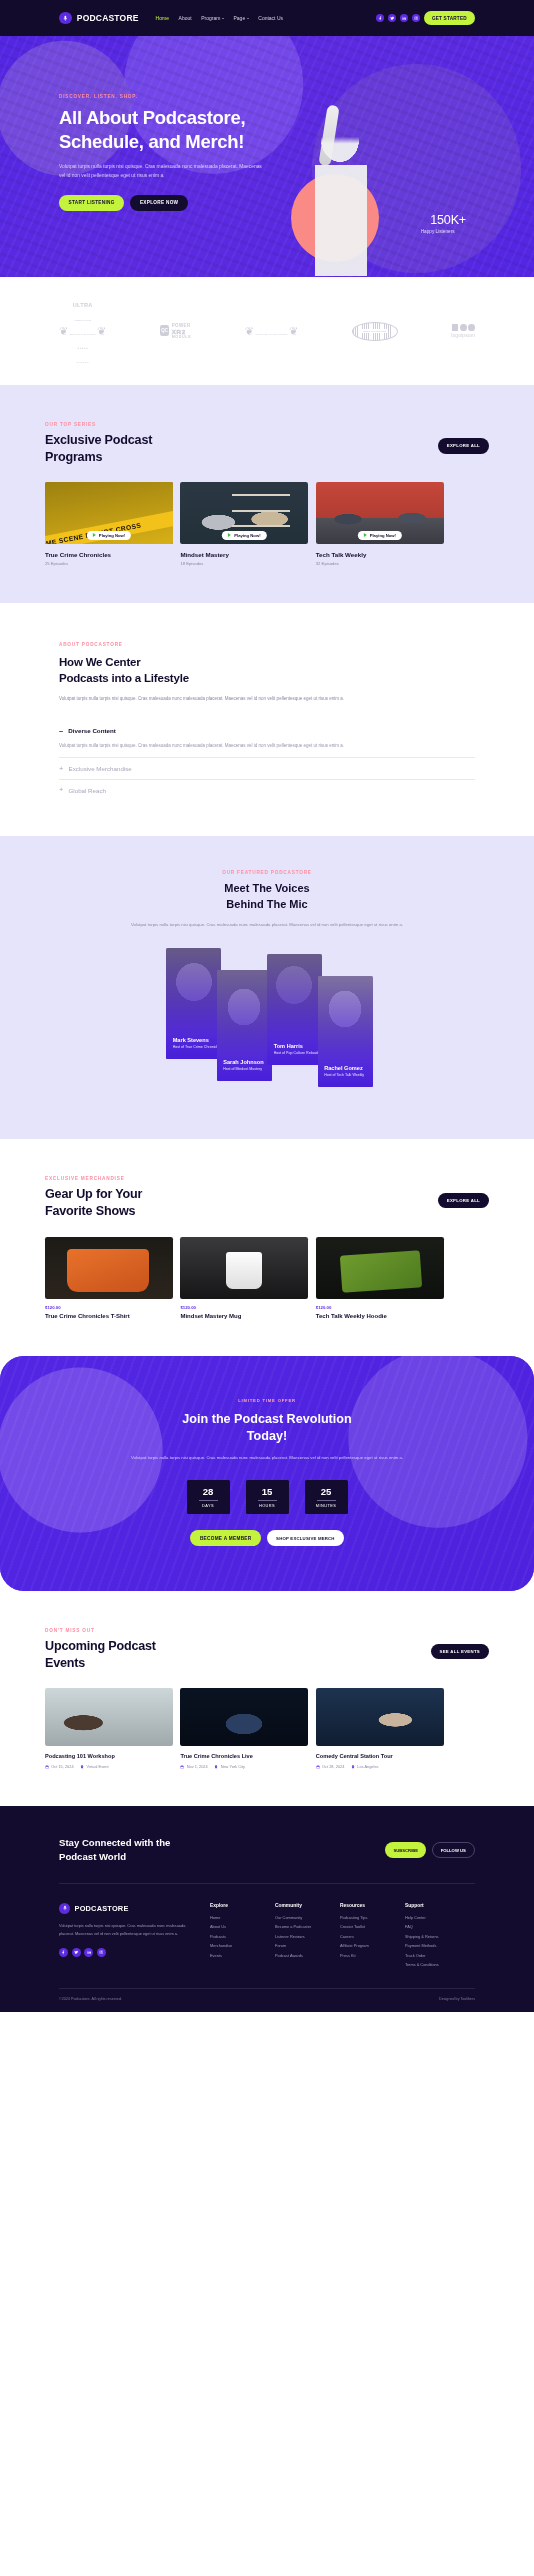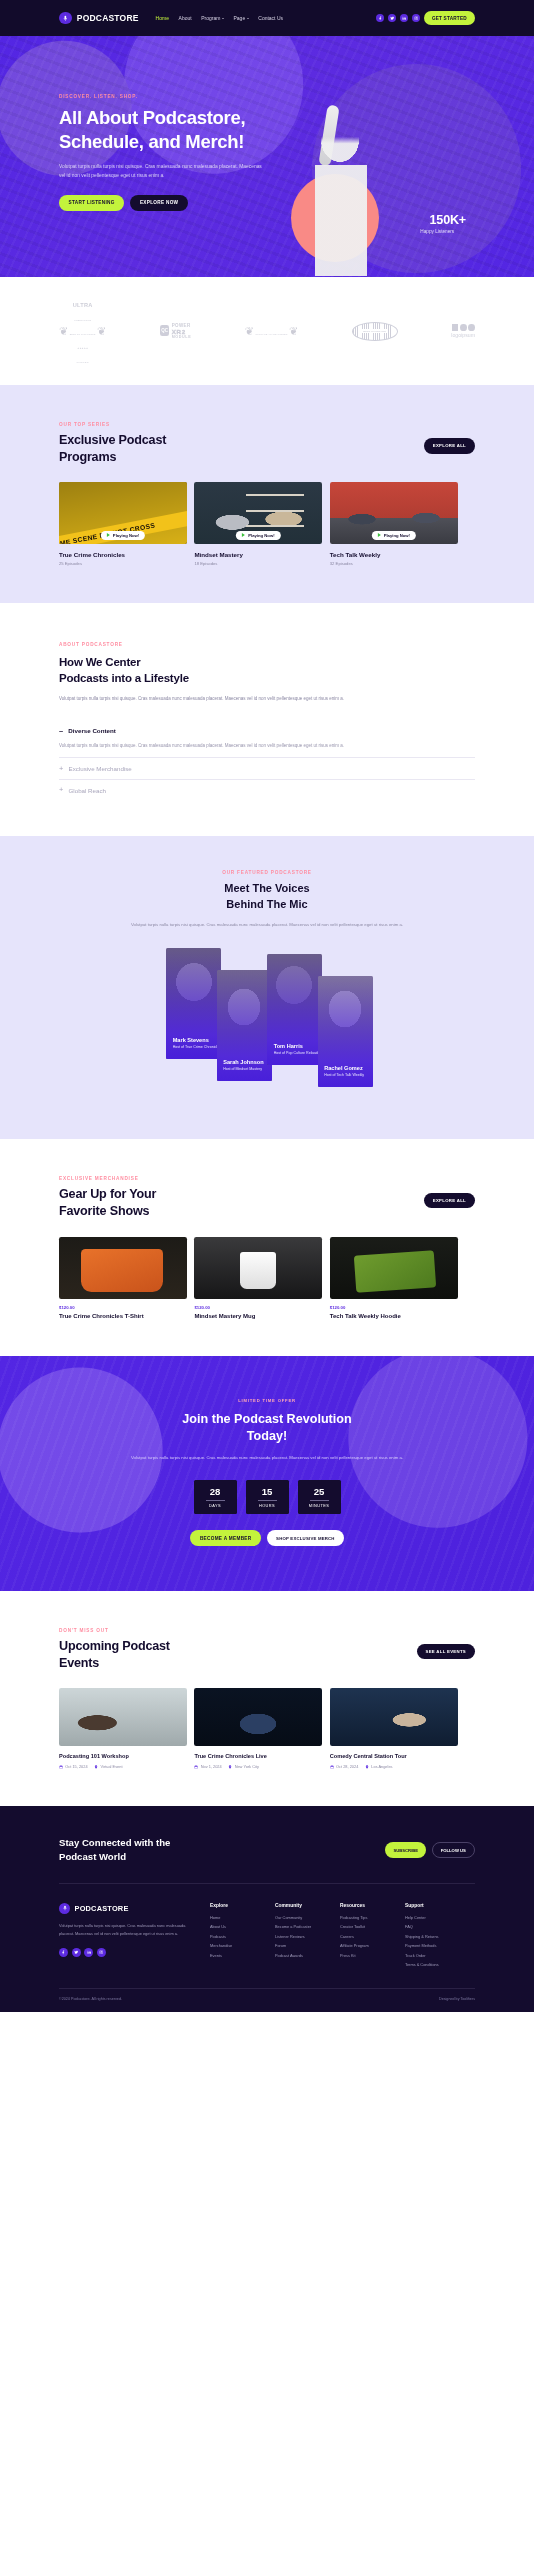--- a/index.html
+++ b/index.html
@@ -105,21 +105,21 @@
     filter:grayscale(1) contrast(1.15);
   }
   .hero-arm{
     position:absolute;left:41px;bottom:111px;width:12px;height:61px;
     background:linear-gradient(180deg,#efefef,#cfcfd3);
     border-radius:6px; transform:rotate(9deg);
   }
   .hero-stat {
     position:absolute; right:68px; bottom:43px; text-align:center;
   }
-  .hero-stat .num { color:#fff; font-size:12.6px; font-weight:bold; letter-spacing:-0.2px;margin-left:21px; }
+  .hero-stat .num { color:#fff; font-size:12.6px; font-weight:normal; letter-spacing:-0.2px;margin-left:21px; }
   .hero-stat .lbl { color:#e2dbfa; font-size:4.7px; margin-top:2.2px; }
 
   
   .logos {
     background:#fff; padding:19px 59px; display:flex;
     align-items:center; justify-content:space-between;
   }
   .logo-item { opacity:.45; color:#8f90a6; display:flex; align-items:center; }
   .logo-ultra { display:flex;align-items:center;gap:1.5px;}
   .laurel { font-size:11px; line-height:1; }
@@ -143,21 +143,21 @@
     background:repeating-linear-gradient(90deg,#9395ad 0 0.7px,transparent 0.7px 2.2px);
   }
   .logo-oval span{background:#fff;padding:0.7px 2.2px;}
   .logo-ipsum { display:flex; flex-direction:column; align-items:center; gap:1.5px; }
   .ipsum-shapes { display:flex; gap:1.5px; align-items:center; }
   .ipsum-shapes i { display:block; width:6.7px;height:6.7px;background:#9395ad; }
   .ipsum-shapes i.r { border-radius:50%; }
   .ipsum-txt { font-size:5.2px; color:#9395ad; }
 
   
-  .sec { padding:37px 59px; }
+  .sec { padding:37px 45px; }
   .sec-lav { background:#e6e4fb; }
   .sec-white { background:#fff; }
   .sec-head { display:flex; align-items:flex-start; justify-content:space-between; }
   .sec-title { font-size:12.6px; line-height:1.35; font-weight:bold; letter-spacing:-0.2px; margin-top:5.2px; }
   .btn-pill-dark {
     background:#140c2e;color:#fff;font-size:4.3px;font-weight:bold;border:none;
     border-radius:15px;padding:5.2px 9px;letter-spacing:0.3px;cursor:pointer;white-space:nowrap;
     margin-top:16.3px;
   }
 
@@ -271,34 +271,35 @@
   .m2:after{content:"";position:absolute;left:46px;top:15px;width:36px;height:37px;background:linear-gradient(180deg,#fdfdfd,#dedede);border-radius:3px 3px 6.7px 6.7px;}
   .m3{background:linear-gradient(180deg,#1a1c18 0%,#0e100d 100%);}
   .m3:after{content:"";position:absolute;left:25px;top:16.3px;width:80px;height:37px;background:linear-gradient(150deg,#6f9c2e,#4d7a1e);border-radius:3.7px;transform:rotate(-4deg);}
   .merch-price { font-size:4.3px; color:#5c2be0; font-weight:bold; margin-top:6.7px; }
   .merch-name { font-size:6px; font-weight:bold; margin-top:3px; }
 
   
   .cta {
     position:relative; background:#5326e3; padding:42px 59px 45px; text-align:center;
     overflow:hidden;
+    border-radius:24px;
   }
   .cta-bg{
     position:absolute;inset:0;
     background:
       radial-gradient(circle at 15% 40%, rgba(130,90,235,.7) 0 82px, transparent 83px),
       radial-gradient(circle at 82% 35%, rgba(120,80,230,.7) 0 89px, transparent 90px),
       linear-gradient(135deg,#5326e3,#4d21dd);
   }
   .cta-bg:after{content:"";position:absolute;inset:0;background:repeating-linear-gradient(110deg,rgba(255,255,255,.04) 0 2.2px,transparent 2.2px 9px);}
   .cta-in { position:relative; }
   .cta-eyebrow { color:#ffa8b8; font-size:4.2px; letter-spacing:0.8px; font-weight:bold; }
   .cta-title { color:#fff; font-size:12.6px; font-weight:bold; line-height:1.4; margin-top:7.4px; }
   .cta-desc { color:#d8cdfb; font-size:4.3px; line-height:2; margin-top:7.4px; }
-  .timer { display:flex; gap:9px; justify-content:center; margin-top:18px; }
+  .timer { display:flex; gap:16px; justify-content:center; margin-top:18px; }
   .timer-box {
     width:43px; height:34px; background:#140c2e; display:flex; flex-direction:column;
     align-items:center; justify-content:center; border-radius:1.5px;
   }
   .timer-num { color:#fff; font-size:9.6px; font-weight:bold; }
   .timer-rule { width:19px; height:0.7px; background:#6e668d; margin:3px 0 3px; }
   .timer-lbl { color:#fff; font-size:3.9px; letter-spacing:0.4px; }
   .cta-btns { display:flex; gap:6px; justify-content:center; margin-top:16.3px; }
   .btn-white { background:#fff;color:#140c2e;font-size:4.3px;font-weight:bold;border:none;border-radius:15px;padding:5.2px 9px;letter-spacing:0.2px;cursor:pointer; }
 

